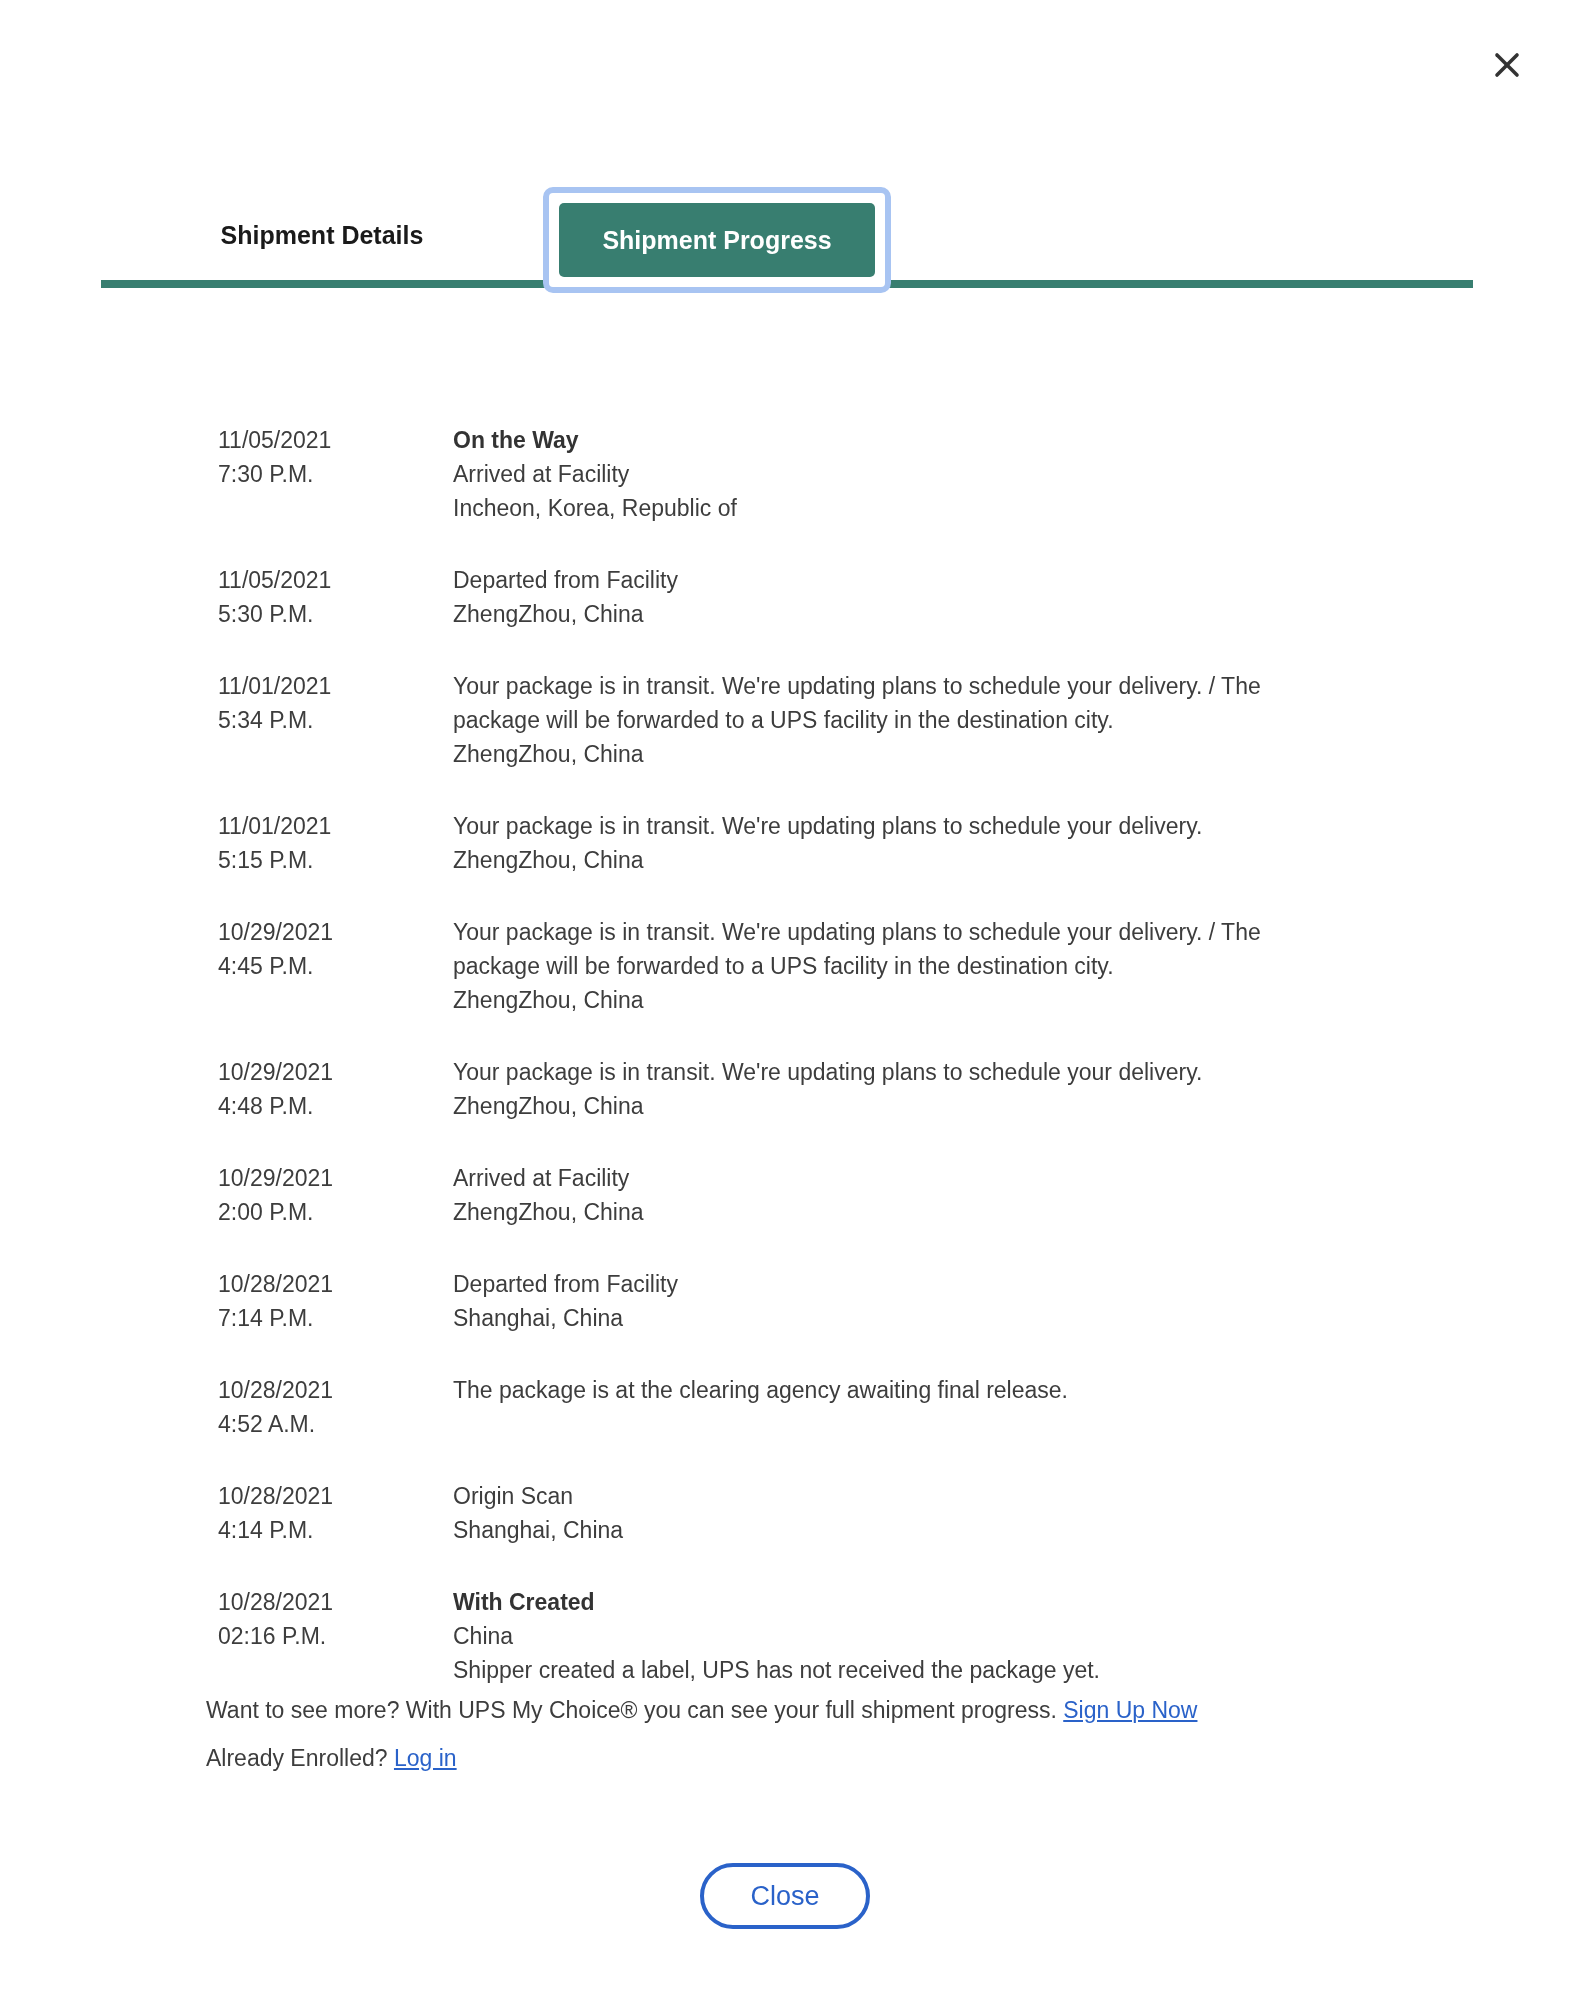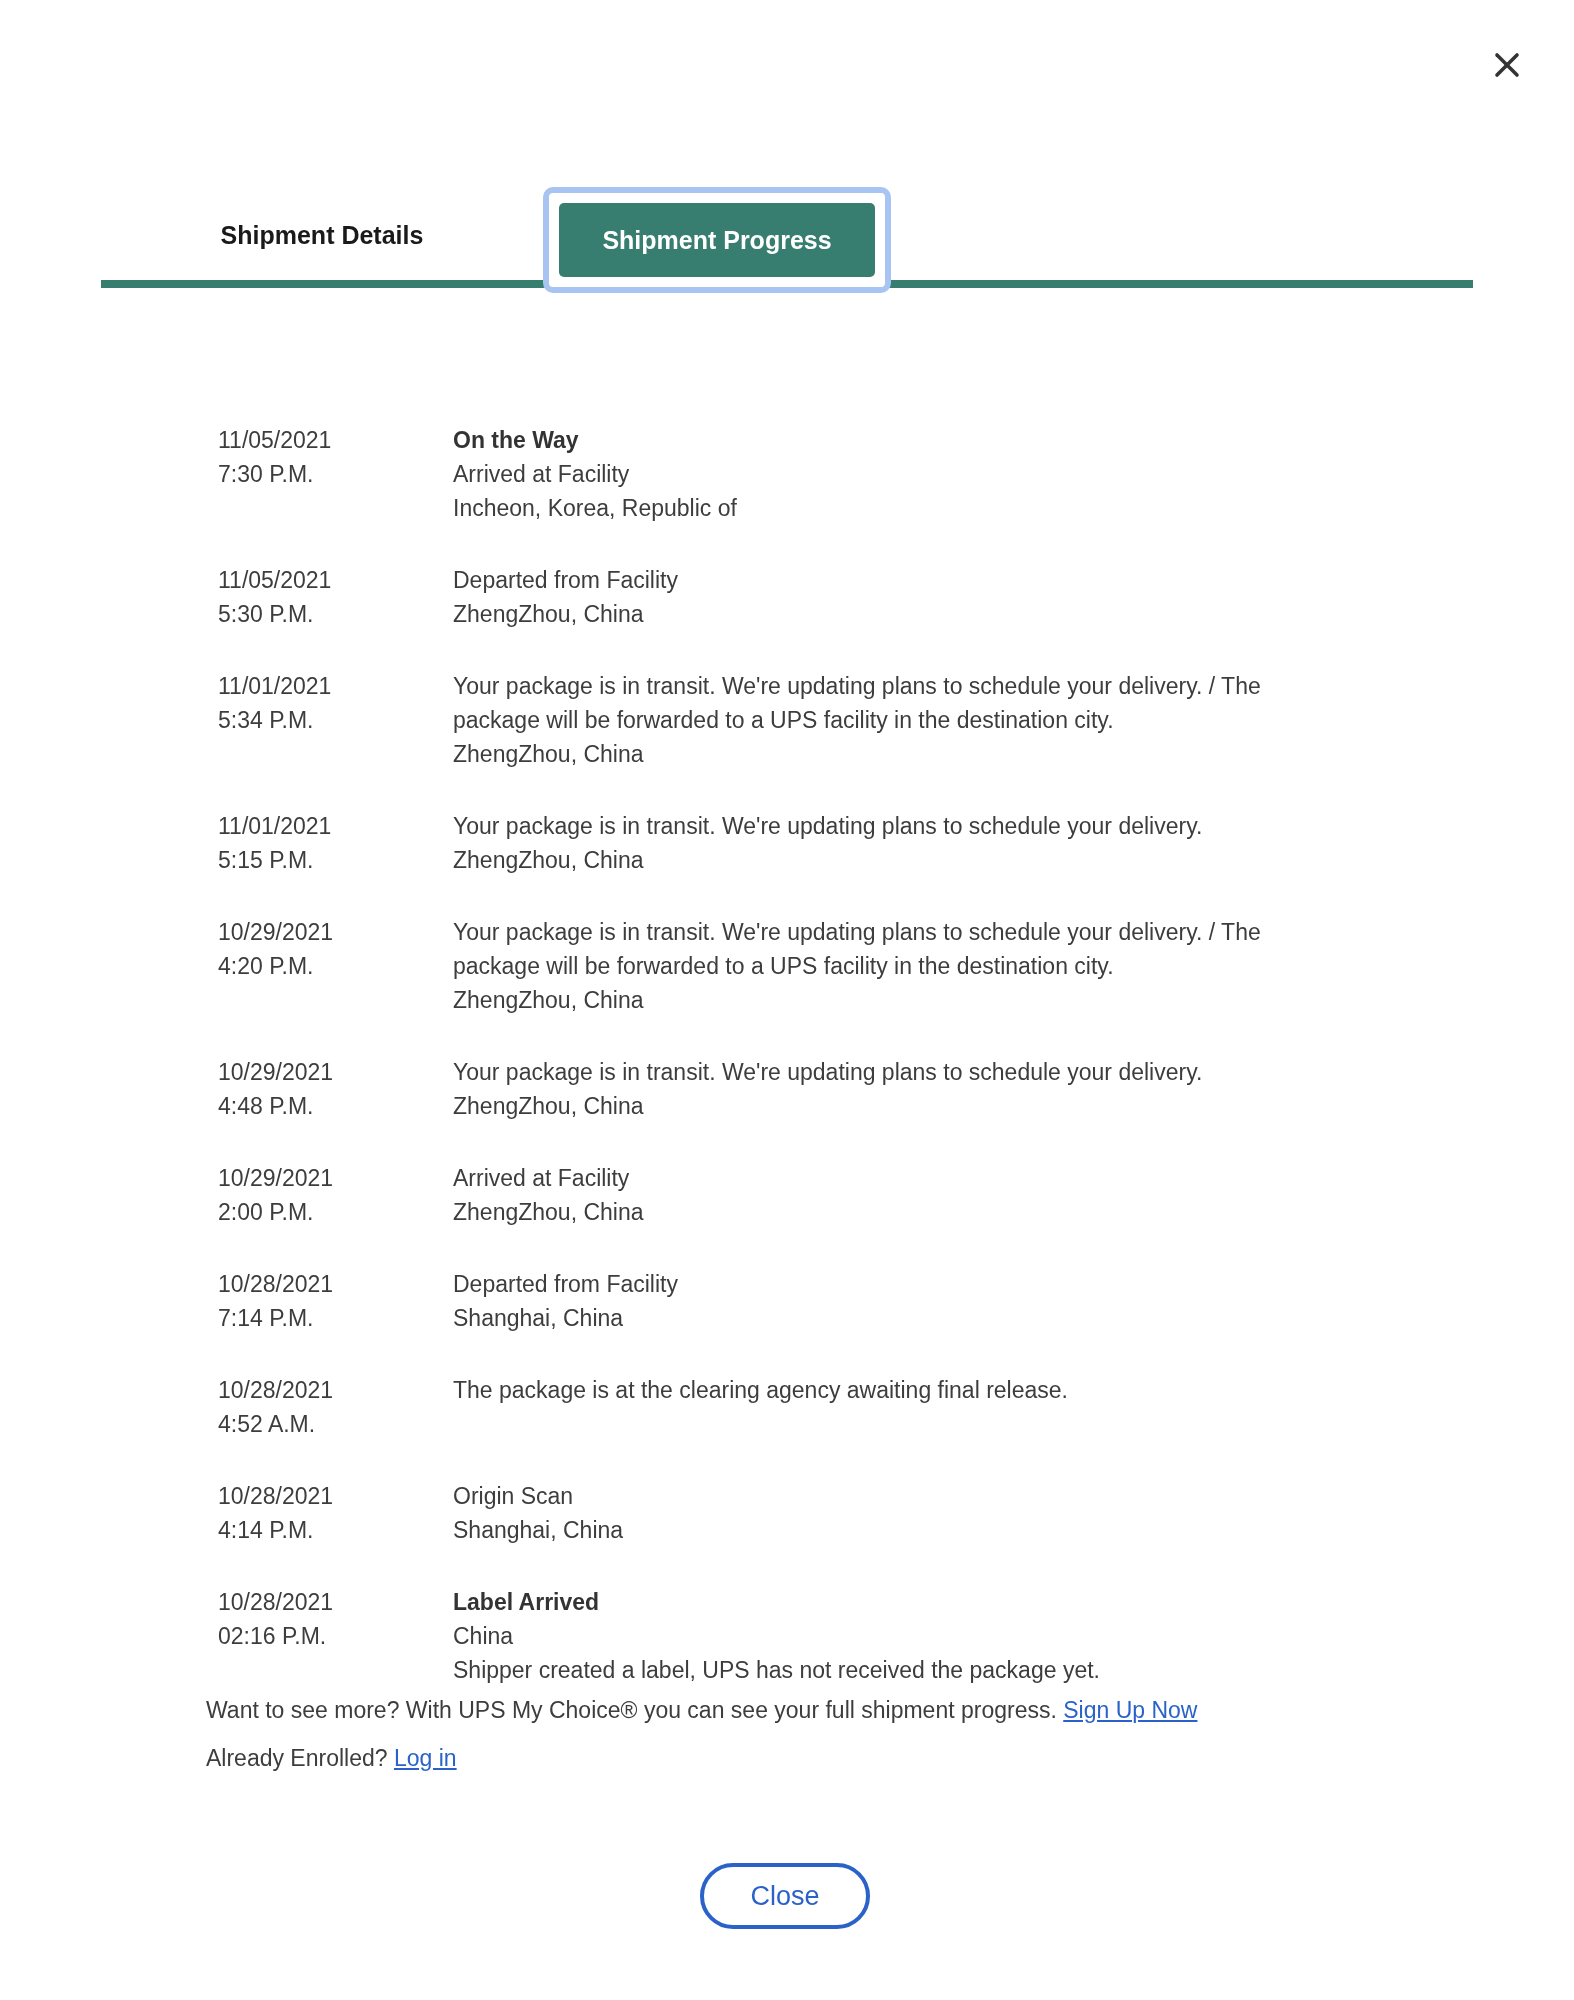--- a/index.html
+++ b/index.html
@@ -167,21 +167,21 @@
       </div>
       <div class="lines-col">
           <div>Your package is in transit. We're updating plans to schedule your delivery.</div>
           <div>ZhengZhou, China</div>
         </div>
     </div>
 
     <div class="entry">
       <div class="date-col">
         <div>10/29/2021</div>
-        <div>4:20 P.M.</div>
+        <div>4:45 P.M.</div>
       </div>
       <div class="lines-col">
           <div>Your package is in transit. We're updating plans to schedule your delivery. / The</div>
           <div>package will be forwarded to a UPS facility in the destination city.</div>
           <div>ZhengZhou, China</div>
         </div>
     </div>
 
     <div class="entry">
       <div class="date-col">
@@ -236,21 +236,21 @@
           <div>Shanghai, China</div>
         </div>
     </div>
 
     <div class="entry">
       <div class="date-col">
         <div>10/28/2021</div>
         <div>02:16 P.M.</div>
       </div>
       <div class="lines-col">
-          <div class="bold-line">Label Arrived</div>
+          <div class="bold-line">With Created</div>
           <div>China</div>
           <div>Shipper created a label, UPS has not received the package yet.</div>
         </div>
     </div>
   </div>
 
   <div class="footer">
     <div><span>Want to see more? With UPS My Choice® you can see your full shipment progress. </span><a class="link">Sign Up Now</a></div>
     <div class="row2"><span>Already Enrolled? </span><a class="link">Log in</a></div>
   </div>

